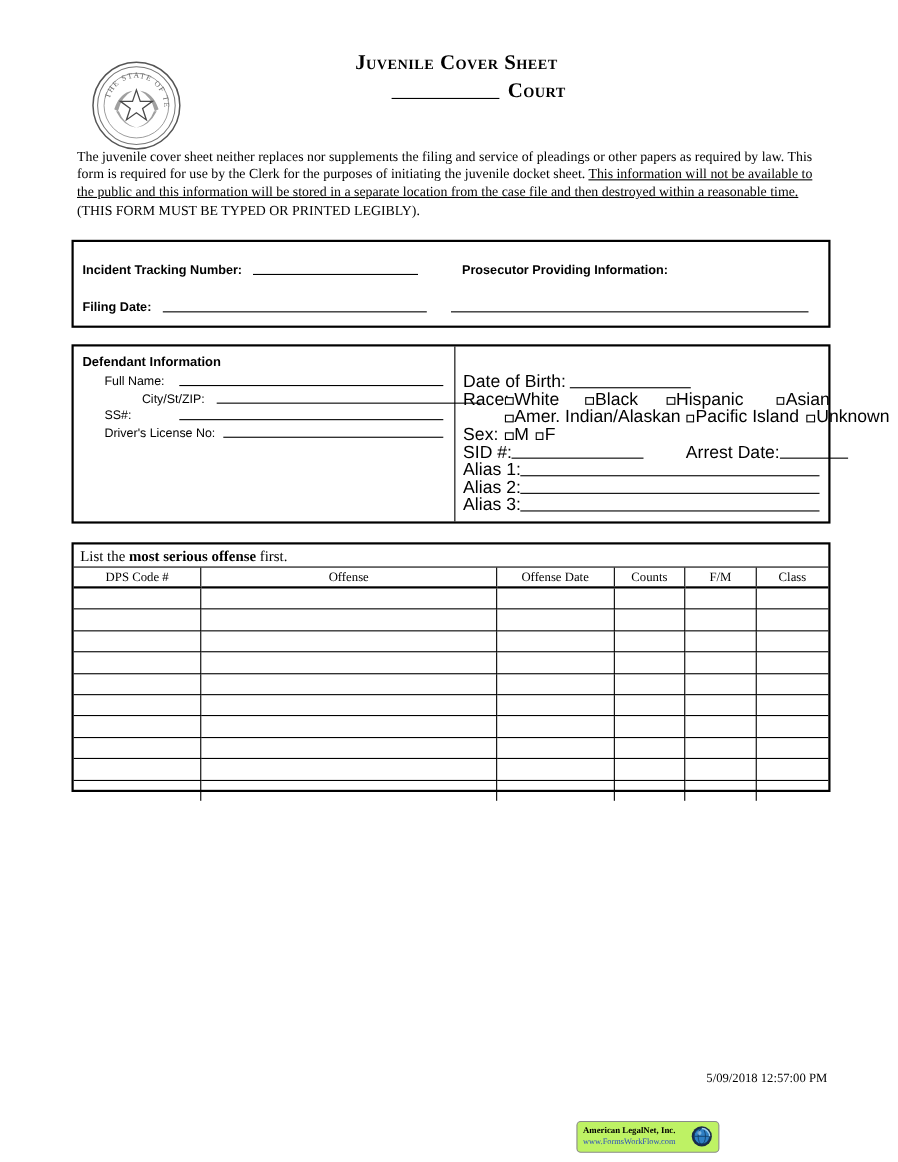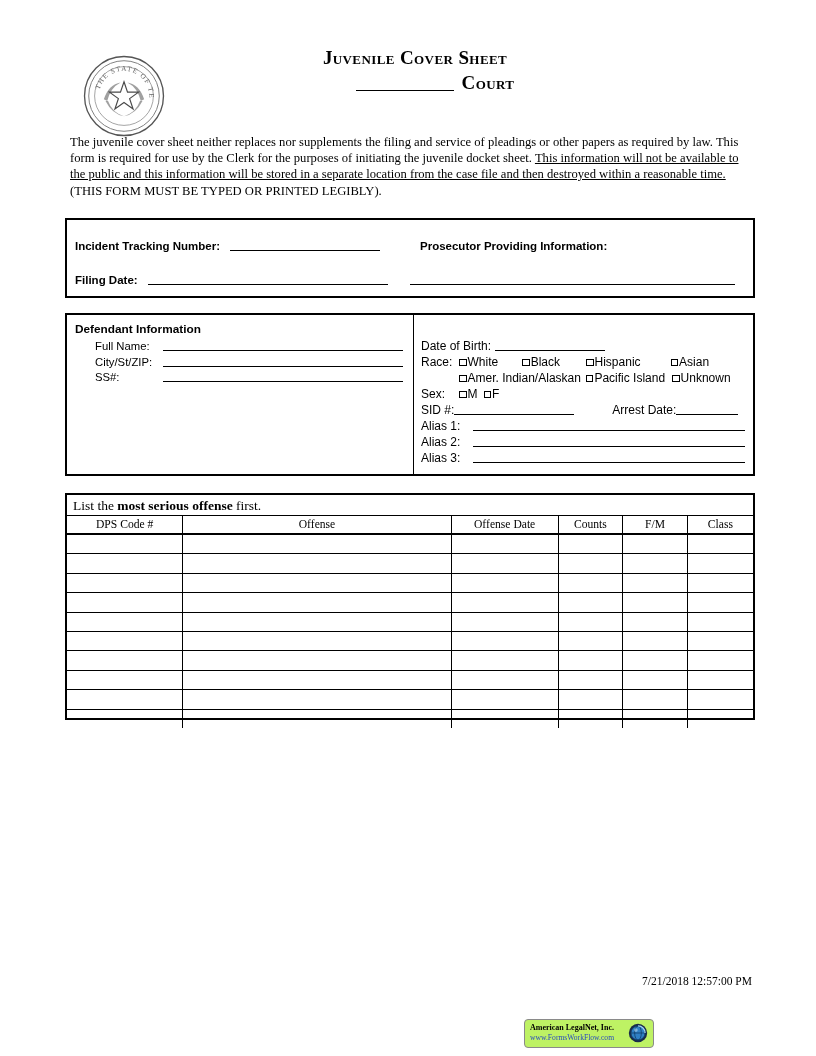--- a/index.html
+++ b/index.html
@@ -156,21 +156,21 @@
   .def-row .lbl { display: inline-block; }
 
   .def-right {
     position: absolute;
     left: 354px;
     top: 24px;
     width: 330px;
   }
   .dr-row {
     font-family: "Liberation Sans", sans-serif;
-    font-size: 12px;
+    font-size: 16px;
     height: 16px;
     white-space: nowrap;
   }
   .cb {
     display: inline-block;
     width: 7.5px;
     height: 7.5px;
     border: 1px solid #000;
     box-sizing: border-box;
     vertical-align: 0px;
@@ -326,24 +326,27 @@
   <div class="box" id="box-defendant">
     <div id="def-divider"></div>
 
     <div class="def-left">
       <div class="def-title">Defendant Information</div>
 
       <div class="def-row">
         <span class="lbl" style="width:68px;">Full Name:</span><span class="line" style="width:240px;"></span>
       </div>
       <div class="def-row">
-        <span class="lbl" style="width:68px;">City/St/ZIP:</span><span class="line" style="width:240px;"></span>
+        <span class="lbl" style="width:68px;margin-left:34px;">City/St/ZIP:</span><span class="line" style="width:240px;"></span>
       </div>
       <div class="def-row">
         <span class="lbl" style="width:68px;">SS#:</span><span class="line" style="width:240px;"></span>
+      </div>
+      <div class="def-row">
+        <span class="lbl" style="width:108px;">Driver's License No:</span><span class="line" style="width:200px;"></span>
       </div>
     </div>
 
     <div class="def-right">
       <div class="dr-row">
         <span>Date of Birth:</span><span class="line" style="width:110px;margin-left:4px;"></span>
       </div>
 
       <div class="dr-row">
         <span class="race-lbl">Race:</span><span class="cb"></span><span>White</span><span style="display:inline-block;width:24px;"></span><span class="cb"></span><span>Black</span><span style="display:inline-block;width:26px;"></span><span class="cb"></span><span>Hispanic</span><span style="display:inline-block;width:30px;"></span><span class="cb"></span><span>Asian</span>
@@ -473,21 +476,21 @@
           <td></td>
           <td></td>
           <td></td>
           <td></td>
           <td class="last"></td>
         </tr>
       </tbody>
     </table>
   </div>
 
-  <div class="footer-date">7/21/2018 12:57:00 PM</div>
+  <div class="footer-date">5/09/2018 12:57:00 PM</div>
 
   <div class="legalnet">
     <div class="ln-text">
       <div class="ln-name">American LegalNet, Inc.</div>
       <div class="ln-url">www.FormsWorkFlow.com</div>
     </div>
     <svg class="ln-globe" viewBox="0 0 24 24">
       <circle cx="12" cy="12" r="11" fill="#1a2b4a"></circle>
       <circle cx="12" cy="12" r="8.5" fill="#2f7fc4"></circle>
       <circle cx="12" cy="12" r="8.5" fill="none" stroke="#0e3a63" stroke-width="1"></circle>

